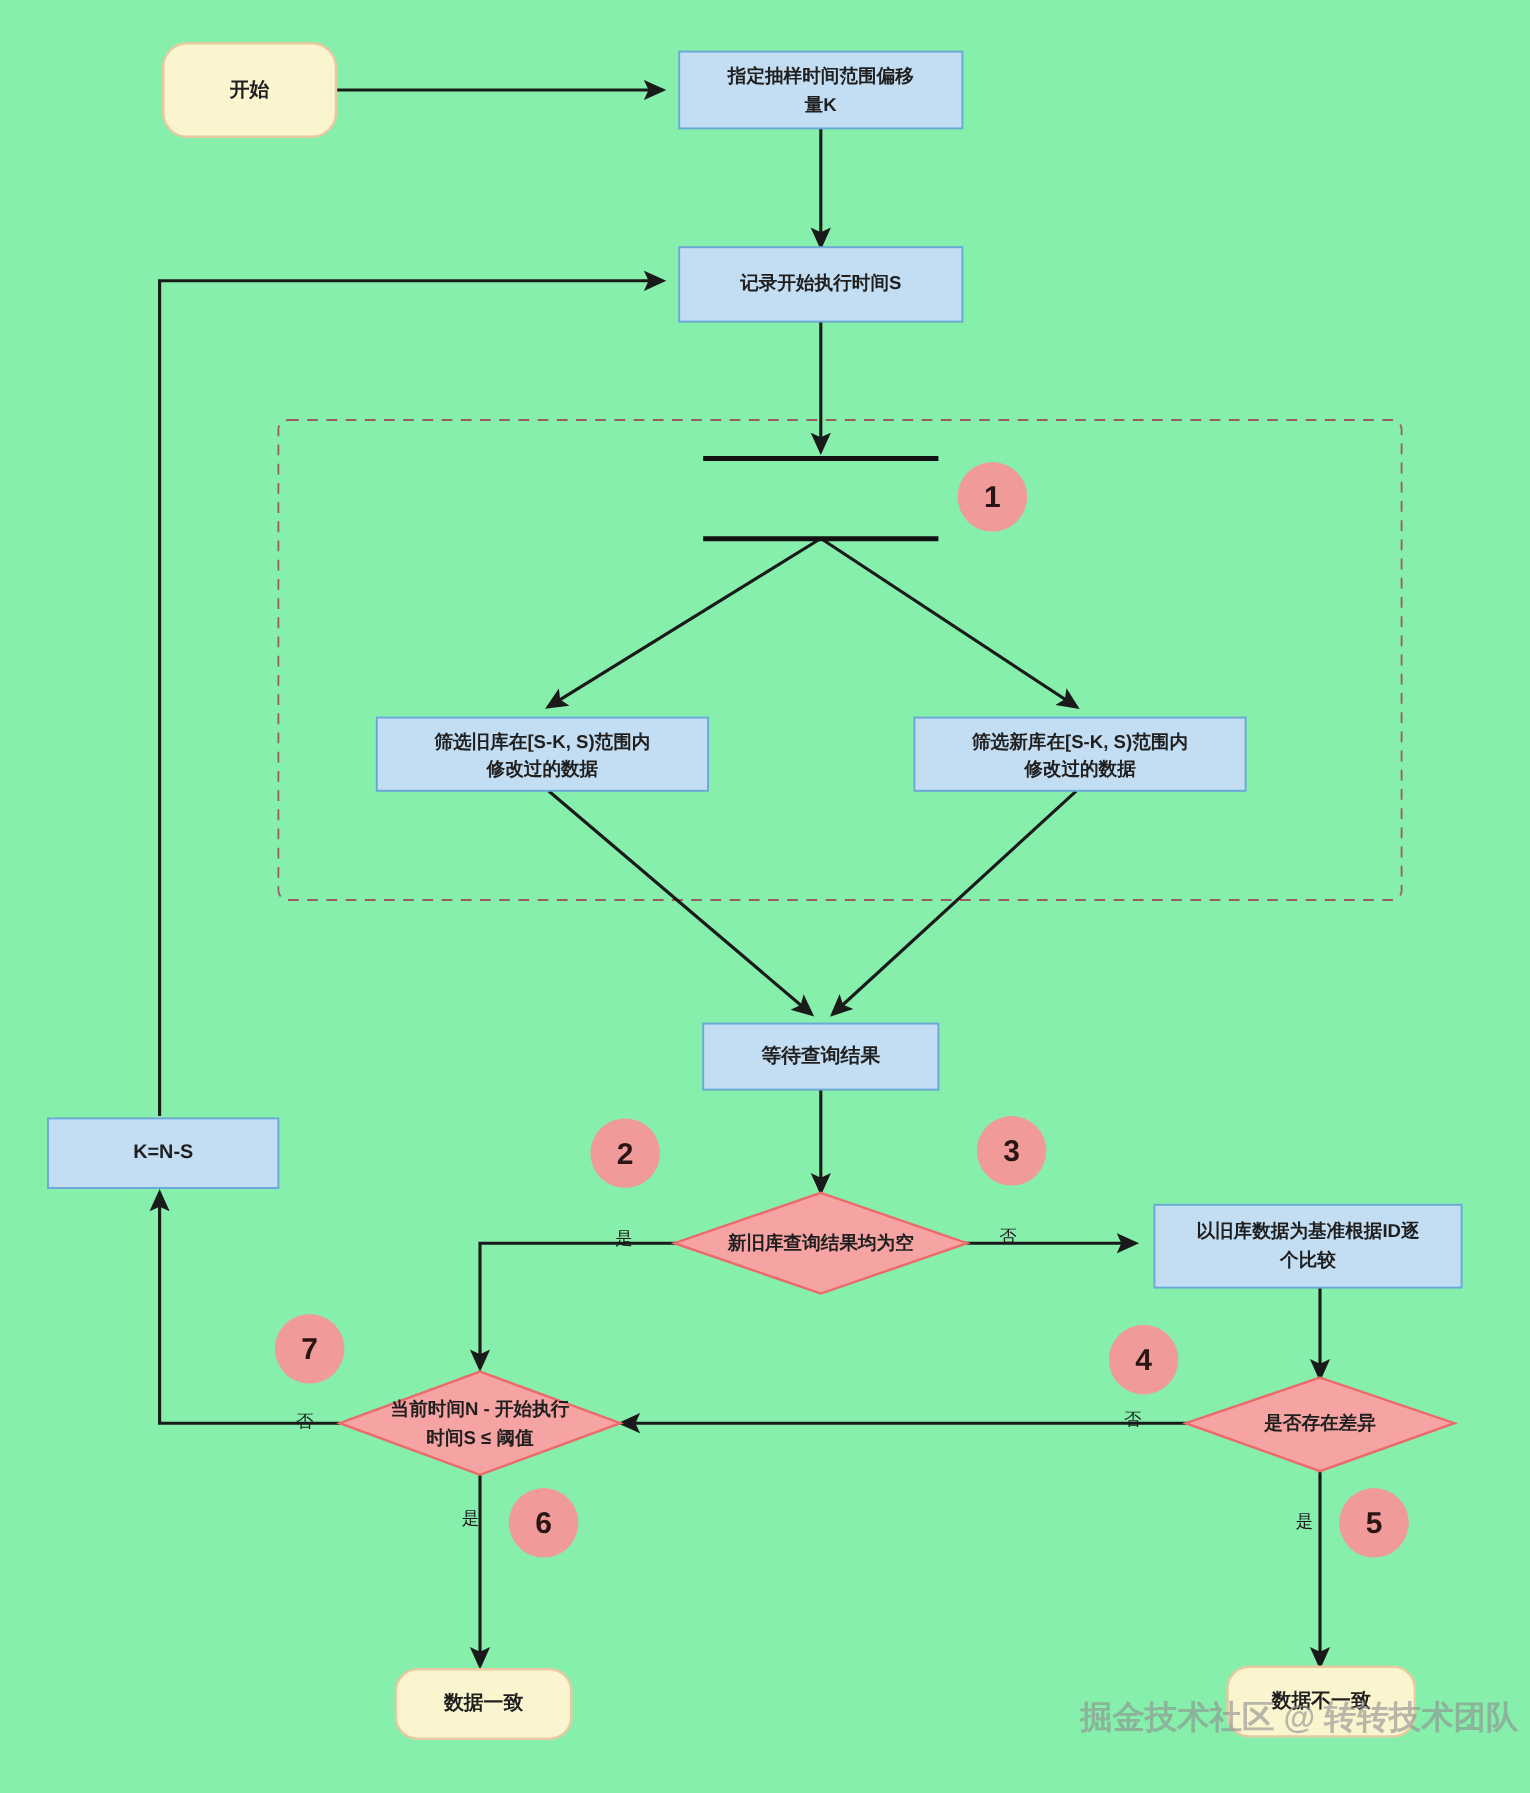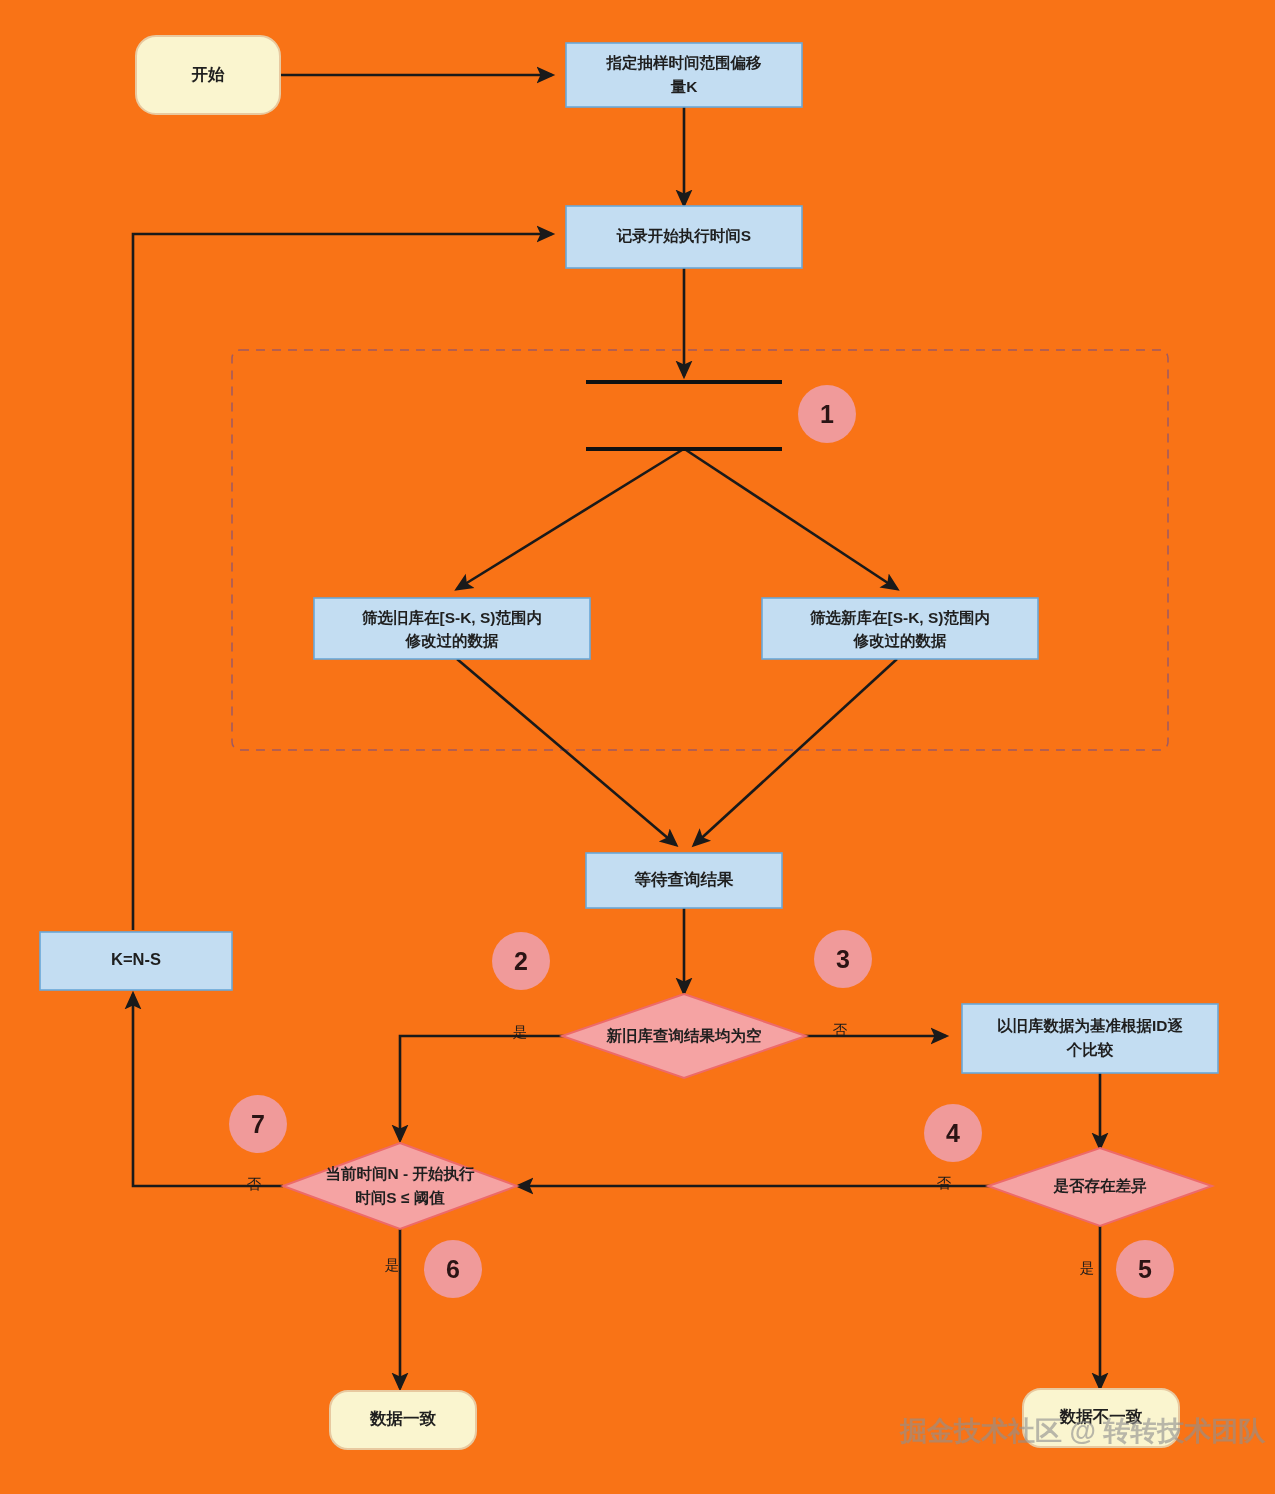--- a/index.html
+++ b/index.html
@@ -10,21 +10,21 @@
   body {
     width: 1275px;
     height: 1494px;
     font-family: "Liberation Sans", "DejaVu Sans", sans-serif;
     overflow: hidden;
   }
   #canvas {
     position: relative;
     width: 1275px;
     height: 1494px;
-    background: #f97316;
+    background: #86efac;
   }
   svg.diagram {
     position: absolute;
     top: 0;
     left: 0;
     width: 1275px;
     height: 1494px;
   }
   .node-label {
     font-family: "Liberation Sans", "DejaVu Sans", sans-serif;

